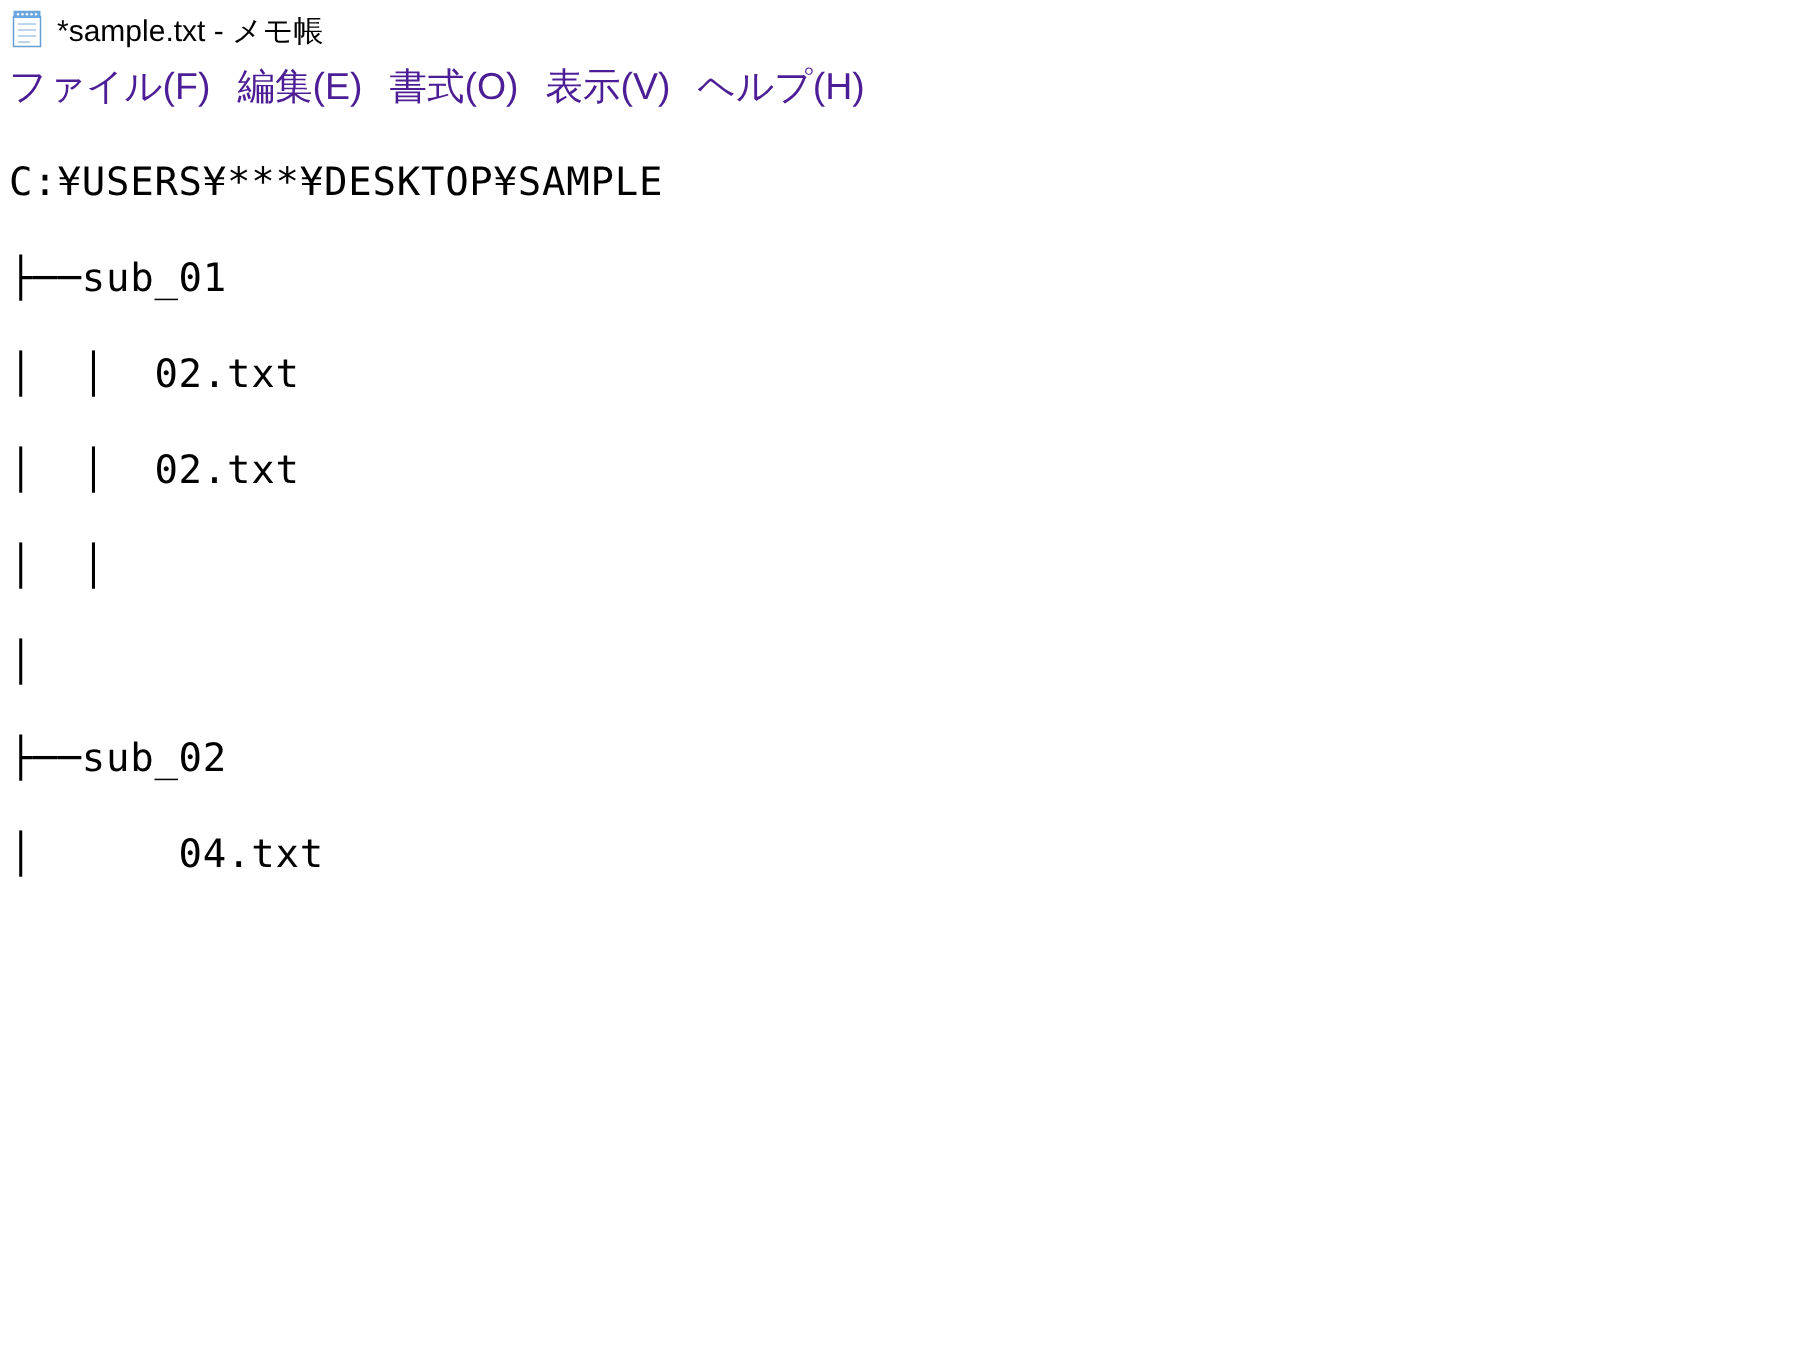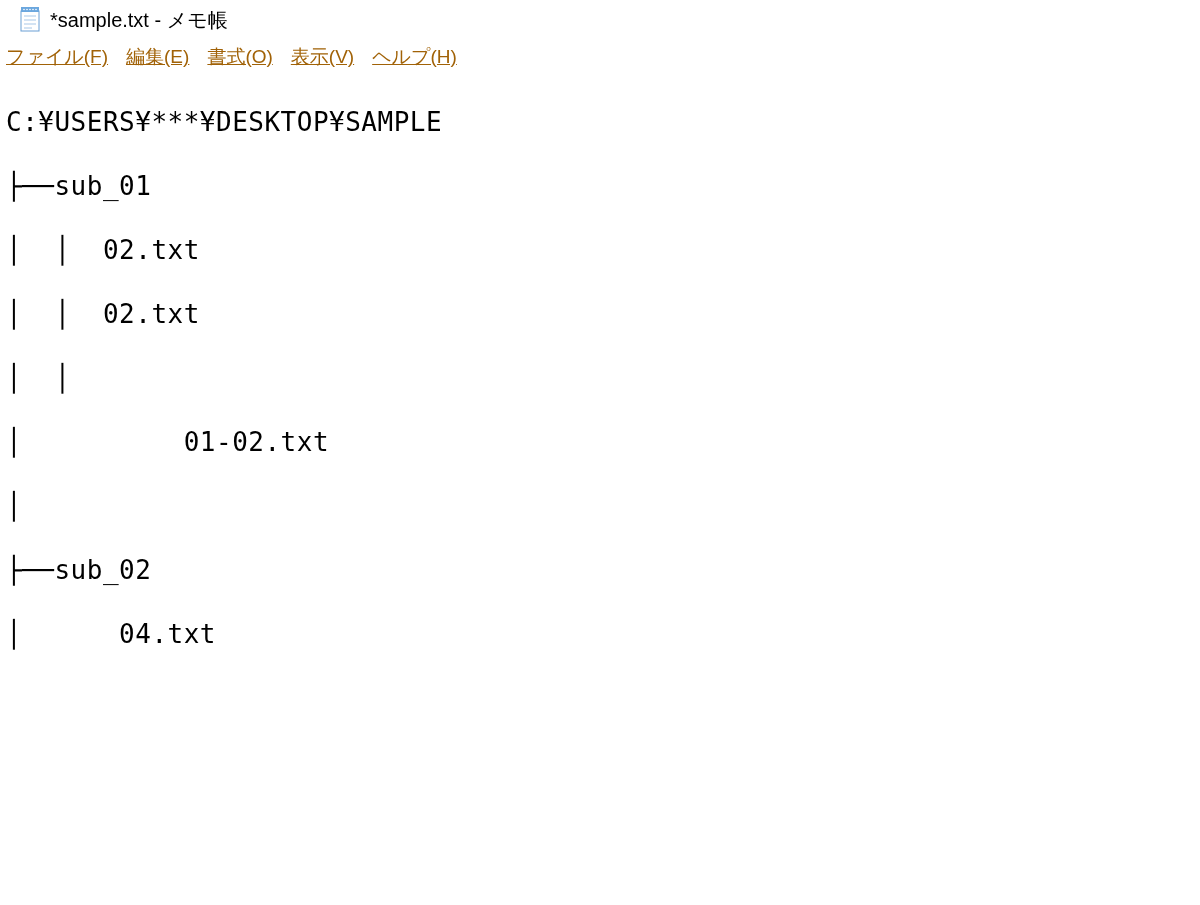--- a/index.html
+++ b/index.html
@@ -10,21 +10,21 @@
     body {
       width: 1200px;
       height: 905px;
       background: #ffffff;
       font-family: "MS Gothic", "MS UI Gothic", monospace;
       overflow: hidden;
     }
     .title-bar {
       display: flex;
       align-items: center;
-      padding: 6px 18px;
+      padding: 6px 6px;
       height: 40px;
     }
     .notepad-icon {
       margin-right: 8px;
       width: 24px;
       height: 28px;
       display: flex;
       align-items: center;
       justify-content: center;
     }
@@ -34,26 +34,25 @@
       color: #000;
     }
     .menu-bar {
       display: flex;
       padding: 4px 2px;
       height: 34px;
       align-items: center;
     }
     .menu-item {
       font-family: "Meiryo UI", "Yu Gothic UI", sans-serif;
-      font-size: 19px;
-      color: #a16207;
+      font-size: 25px;
+      color: #4c1d95;
       margin-right: 10px;
       cursor: pointer;
       padding: 2px 4px;
-      text-decoration: underline;
     }
     .content-area {
       padding: 0 6px;
       font-family: "MS Gothic", monospace;
       font-size: 26px;
       line-height: 32px;
       white-space: pre;
       color: #000;
       letter-spacing: 0.5px;
     }
@@ -90,21 +89,20 @@
   <span class="menu-item">表示(V)</span>
   <span class="menu-item">ヘルプ(H)</span>
 </div>
 
 <div class="content-area">
 <div class="line">C:¥USERS¥***¥DESKTOP¥SAMPLE</div>
 <div class="line">├──sub_01</div>
 <div class="line">│  │  02.txt</div>
 <div class="line">│  │  02.txt</div>
 <div class="line">│  │</div>
-<div class="line">│          01-02.txt</div>
 <div class="line">│</div>
 <div class="line">├──sub_02</div>
 <div class="line">│      04.txt</div>
 
 
 
 
 
 
 

